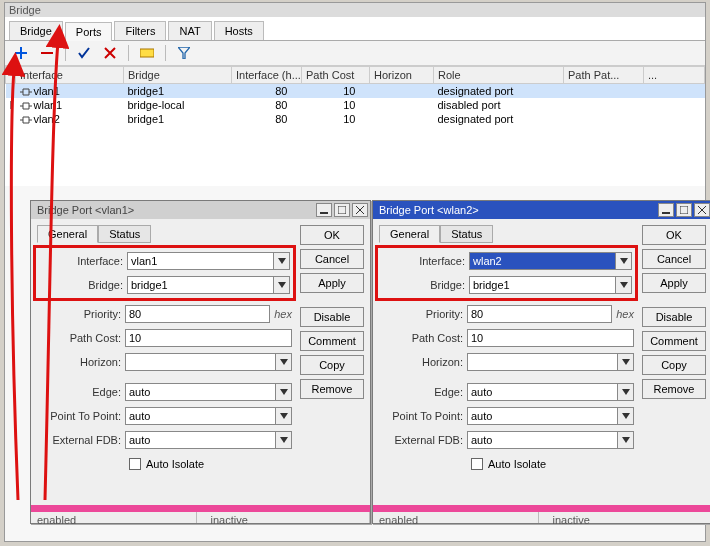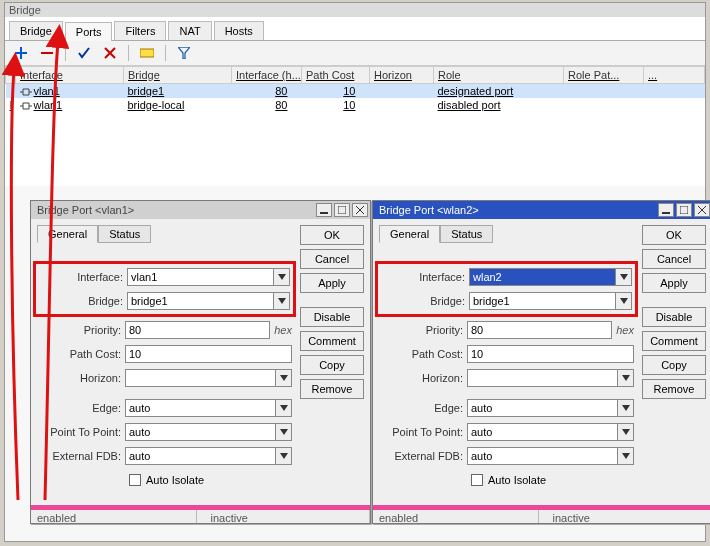--- a/index.html
+++ b/index.html
@@ -7,49 +7,49 @@
   .main-window { position: absolute; left: 4px; top: 2px; width: 702px; height: 540px; background: #f7f7f7; border: 1px solid #999; }
   .titlebar-main { height: 14px; background: #dcdcdc; color: #555; padding: 0 4px; line-height: 14px; font-size: 11px; }
   .tabs { display: flex; gap: 2px; padding: 4px 4px 0 4px; background: #fff; border-bottom: 1px solid #aaa; }
   .tab { padding: 3px 10px 3px 10px; border: 1px solid #bbb; border-bottom: none; background: #eee; cursor: default; }
   .tab.active { background: #f7f7f7; position: relative; top: 1px; }
   .toolbar { display: flex; align-items: center; gap: 6px; padding: 3px 6px; background: #f3f3f3; border-bottom: 1px solid #ccc; }
   .tbtn { width: 20px; height: 18px; display: flex; align-items: center; justify-content: center; border: 1px solid transparent; }
   .sepbar { width: 1px; height: 16px; background: #bbb; margin: 0 2px; }
   svg { display: block; }
   .table-area { background: #fff; height: 120px; overflow: hidden; }
-  table { width: 100%; border-collapse: collapse; table-layout: fixed; text-decoration: underline; }
+  table { width: 100%; border-collapse: collapse; table-layout: fixed; }
   th { text-align: left; background: #f0f0f0; border: 1px solid #ccc; padding: 2px 4px; font-weight: normal; color: #333; white-space: nowrap; overflow: hidden; }
   td { padding: 0 4px; height: 14px; white-space: nowrap; overflow: hidden; }
   tr.row-sel td { background: #cfe3fb; }
   .ri { text-align: right; padding-right: 14px; }
   .ifcell svg { display: inline-block; vertical-align: -2px; margin-right: 2px; }
 
   
   .dialog { position: absolute; width: 341px; height: 324px; background: #efefef; border: 1px solid #7a7a7a; box-shadow: 1px 1px 0 #aaa; }
   .dlg-title { height: 18px; display: flex; align-items: center; justify-content: space-between; padding: 0 2px 0 6px; }
   .dlg-title-blue { background: #2a52be; color: #fff; }
   .dlg-title-gray { background: #d0d0d0; color: #444; }
   .dlg-btns { display: flex; gap: 2px; }
   .wbtn { width: 16px; height: 14px; background: #eee; border: 1px solid #888; display:flex;align-items:center;justify-content:center; }
   .dlg-body { position: relative; height: calc(100% - 18px - 18px); padding: 6px; }
   .dlg-tabs { display: flex; gap: 0; margin-bottom: 6px; }
   .dtab { padding: 2px 10px; border: 1px solid #aaa; background: #e6e6e6; }
   .dtab.active { background: #efefef; border-bottom-color: #efefef; }
   .side-buttons { position: absolute; right: 6px; top: 6px; width: 64px; display: flex; flex-direction: column; gap: 4px; }
   .btn { height: 20px; background: #eee; border: 1px solid #888; display: flex; align-items: center; justify-content: center; cursor: default; }
-  .form-area { margin-top: 22px; margin-right: 72px; }
+  .form-area { margin-top: 6px; margin-right: 72px; }
   .frow { display: flex; align-items: center; margin-bottom: 6px; }
   .flab { width: 88px; text-align: right; padding-right: 4px; color: #333; }
   .finput { flex: 1; height: 18px; border: 1px solid #888; background: #fff; padding: 0 3px; display:flex; align-items:center; }
   .finput.sel { background: #2a52be; color: #fff; }
   .fdrop { width: 16px; height: 18px; border: 1px solid #888; border-left: none; background: #eee; display:flex;align-items:center;justify-content:center; }
   .ftxt { margin-left: 4px; color: #555; font-style: italic; }
   .redbox { outline: 3px solid #d11; outline-offset: 1px; }
-  .statusbar { position: absolute; left: 0; bottom: 0; height: 18px; background: #eee; border-top: 5px solid #ec4899; display: flex; width: 100%; gap: 8px; }
+  .statusbar { position: absolute; left: 0; bottom: 0; height: 18px; background: #eee; border-top: 7px solid #ec4899; display: flex; width: 100%; gap: 8px; }
   .stcell { padding: 2px 6px; border-right: 1px solid #bbb; color: #555; }
   .stcell.half { width: 50%; }
   .chk { appearance: none; width: 12px; height: 12px; border: 1px solid #666; background: #fff; margin-right: 5px; vertical-align: middle; }
 
   
   .anno { position: absolute; pointer-events: none; }
 </style>
 </head>
 <body>
 
@@ -115,21 +115,21 @@
       </colgroup>
       <tbody>
           <tr>
         <th></th>
         <th>Interface</th>
         <th>Bridge</th>
         <th>Interface (h...</th>
         <th>Path Cost</th>
         <th>Horizon</th>
         <th>Role</th>
-        <th>Role Pat...</th>
+        <th>Path Pat...</th>
         <th>...</th>
       </tr>
       <tr class="row-sel">
         <td></td>
         <td class="ifcell"><svg width="12" height="10">
                 <path d="M0 5h3M9 5h3M3 2h6v6H3z" stroke="#444" fill="none"></path>
               </svg><span>vlan1</span></td>
         <td>bridge1</td>
         <td class="ri">80</td>
         <td class="ri">10</td>
@@ -144,20 +144,33 @@
                 <path d="M0 5h3M9 5h3M3 2h6v6H3z" stroke="#444" fill="none"></path>
               </svg><span>wlan1</span></td>
         <td>bridge-local</td>
         <td class="ri">80</td>
         <td class="ri">10</td>
         <td></td>
         <td>disabled port</td>
             <td></td>
             <td></td>
       </tr>
+      <tr>
+        <td></td>
+        <td class="ifcell"><svg width="12" height="10">
+                <path d="M0 5h3M9 5h3M3 2h6v6H3z" stroke="#444" fill="none"></path>
+              </svg><span>vlan2</span></td>
+        <td>bridge1</td>
+        <td class="ri">80</td>
+        <td class="ri">10</td>
+        <td></td>
+        <td>designated port</td>
+            <td></td>
+            <td></td>
+      </tr>
     </tbody>
       </table>
   </div>
 </div>
 
 <div class="dialog" style="left:30px; top:200px;">
   <div class="dlg-title dlg-title-gray">
     <span>Bridge Port &lt;vlan1&gt;</span>
     <div class="dlg-btns">
       <div class="wbtn">

